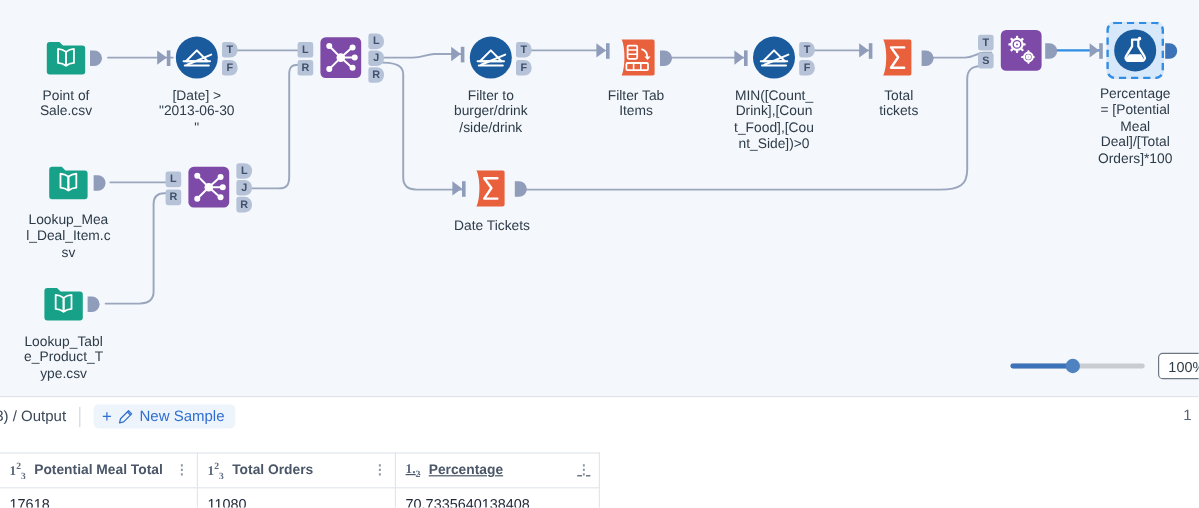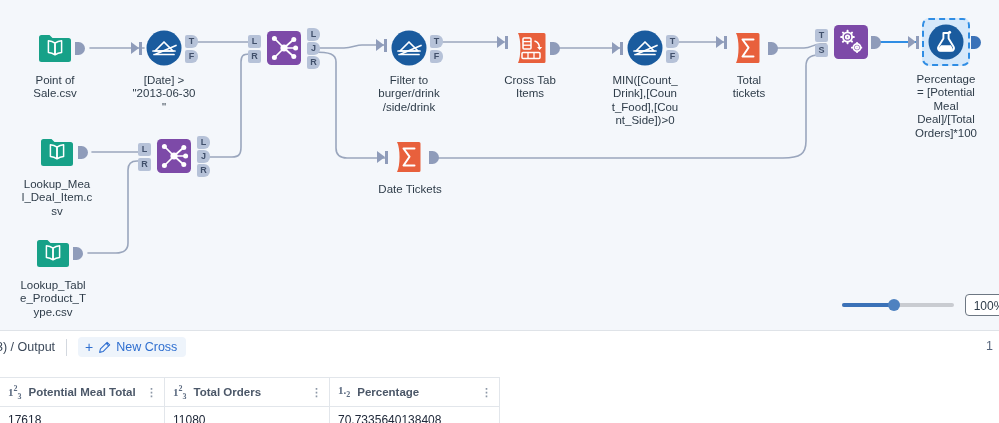--- a/index.html
+++ b/index.html
@@ -177,21 +177,21 @@
     height:26px;
     border-bottom:1px solid #e2e6eb;
     border-right:1px solid #e2e6eb;
     padding:0 0 0 8px;
     font-size:12px;color:#20293a;
     vertical-align:middle;
     white-space:nowrap;
   }
   .c1{width:156px;}
   .c2{width:156px;}
-  .c3{width:161px;}
+  .c3{width:161px;text-decoration:underline;}
   #pageno{
     position:absolute;right:6px;top:8px;
     font-size:12.5px;color:#56657c;
   }
 </style>
 </head>
 <body>
 
 <div id="app">
 
@@ -381,21 +381,21 @@
           <line x1="12" y1="12.6" x2="20" y2="12.6" stroke="#ffffff" stroke-width="1.3"></line>
           <line x1="12" y1="16.2" x2="20" y2="16.2" stroke="#ffffff" stroke-width="1.3"></line>
           <path d="M23.5 12 c4 1 5 4 5 7.5" fill="none" stroke="#ffffff" stroke-width="1.5"></path>
           <path d="M26 18 l2.6 3 l2.6-3 z" fill="#ffffff"></path>
           <rect x="11" y="23.5" width="18" height="6" rx="1" fill="none" stroke="#ffffff" stroke-width="1.5"></rect>
           <line x1="17" y1="23.5" x2="17" y2="29.5" stroke="#ffffff" stroke-width="1.3"></line>
           <line x1="23" y1="23.5" x2="23" y2="29.5" stroke="#ffffff" stroke-width="1.3"></line>
         </svg>
       </div>
       <div class="port port-out" style="left:20px;top:-6px;"></div>
-      <div class="nlabel">Cross Tab
+      <div class="nlabel">Filter Tab
 Items</div>
     </div>
 
     <div class="node" style="left:645px;top:48px;">
       <div class="port port-in" style="left:-33px;top:-6px;">
           <i></i>
           <b></b>
         </div>
       <div class="glyphbox">
         <svg class="glyph" viewBox="0 0 38 38">
@@ -512,21 +512,21 @@
 
     <div id="tabbar">
       <div id="crumb">3) / Output</div>
       <div id="divider"></div>
       <div id="newsample">
         <span class="plus">+</span>
         <svg width="13" height="13" viewBox="0 0 16 16">
           <path d="M11.2 1.6 l3.2 3.2 l-8.2 8.2 l-4.2 1 l1-4.2 z" fill="none" stroke="#2f6fd0" stroke-width="1.3" stroke-linejoin="round"></path>
           <line x1="10.1" y1="2.8" x2="13.2" y2="5.9" stroke="#2f6fd0" stroke-width="1.3"></line>
         </svg>
-        <span>New Cross</span>
+        <span>New Sample</span>
       </div>
       <div id="pageno">1</div>
     </div>
 
     <table id="grid">
       <thead>
         <tr>
           <th class="c1">
             <div class="thin">
               <span class="cap">

